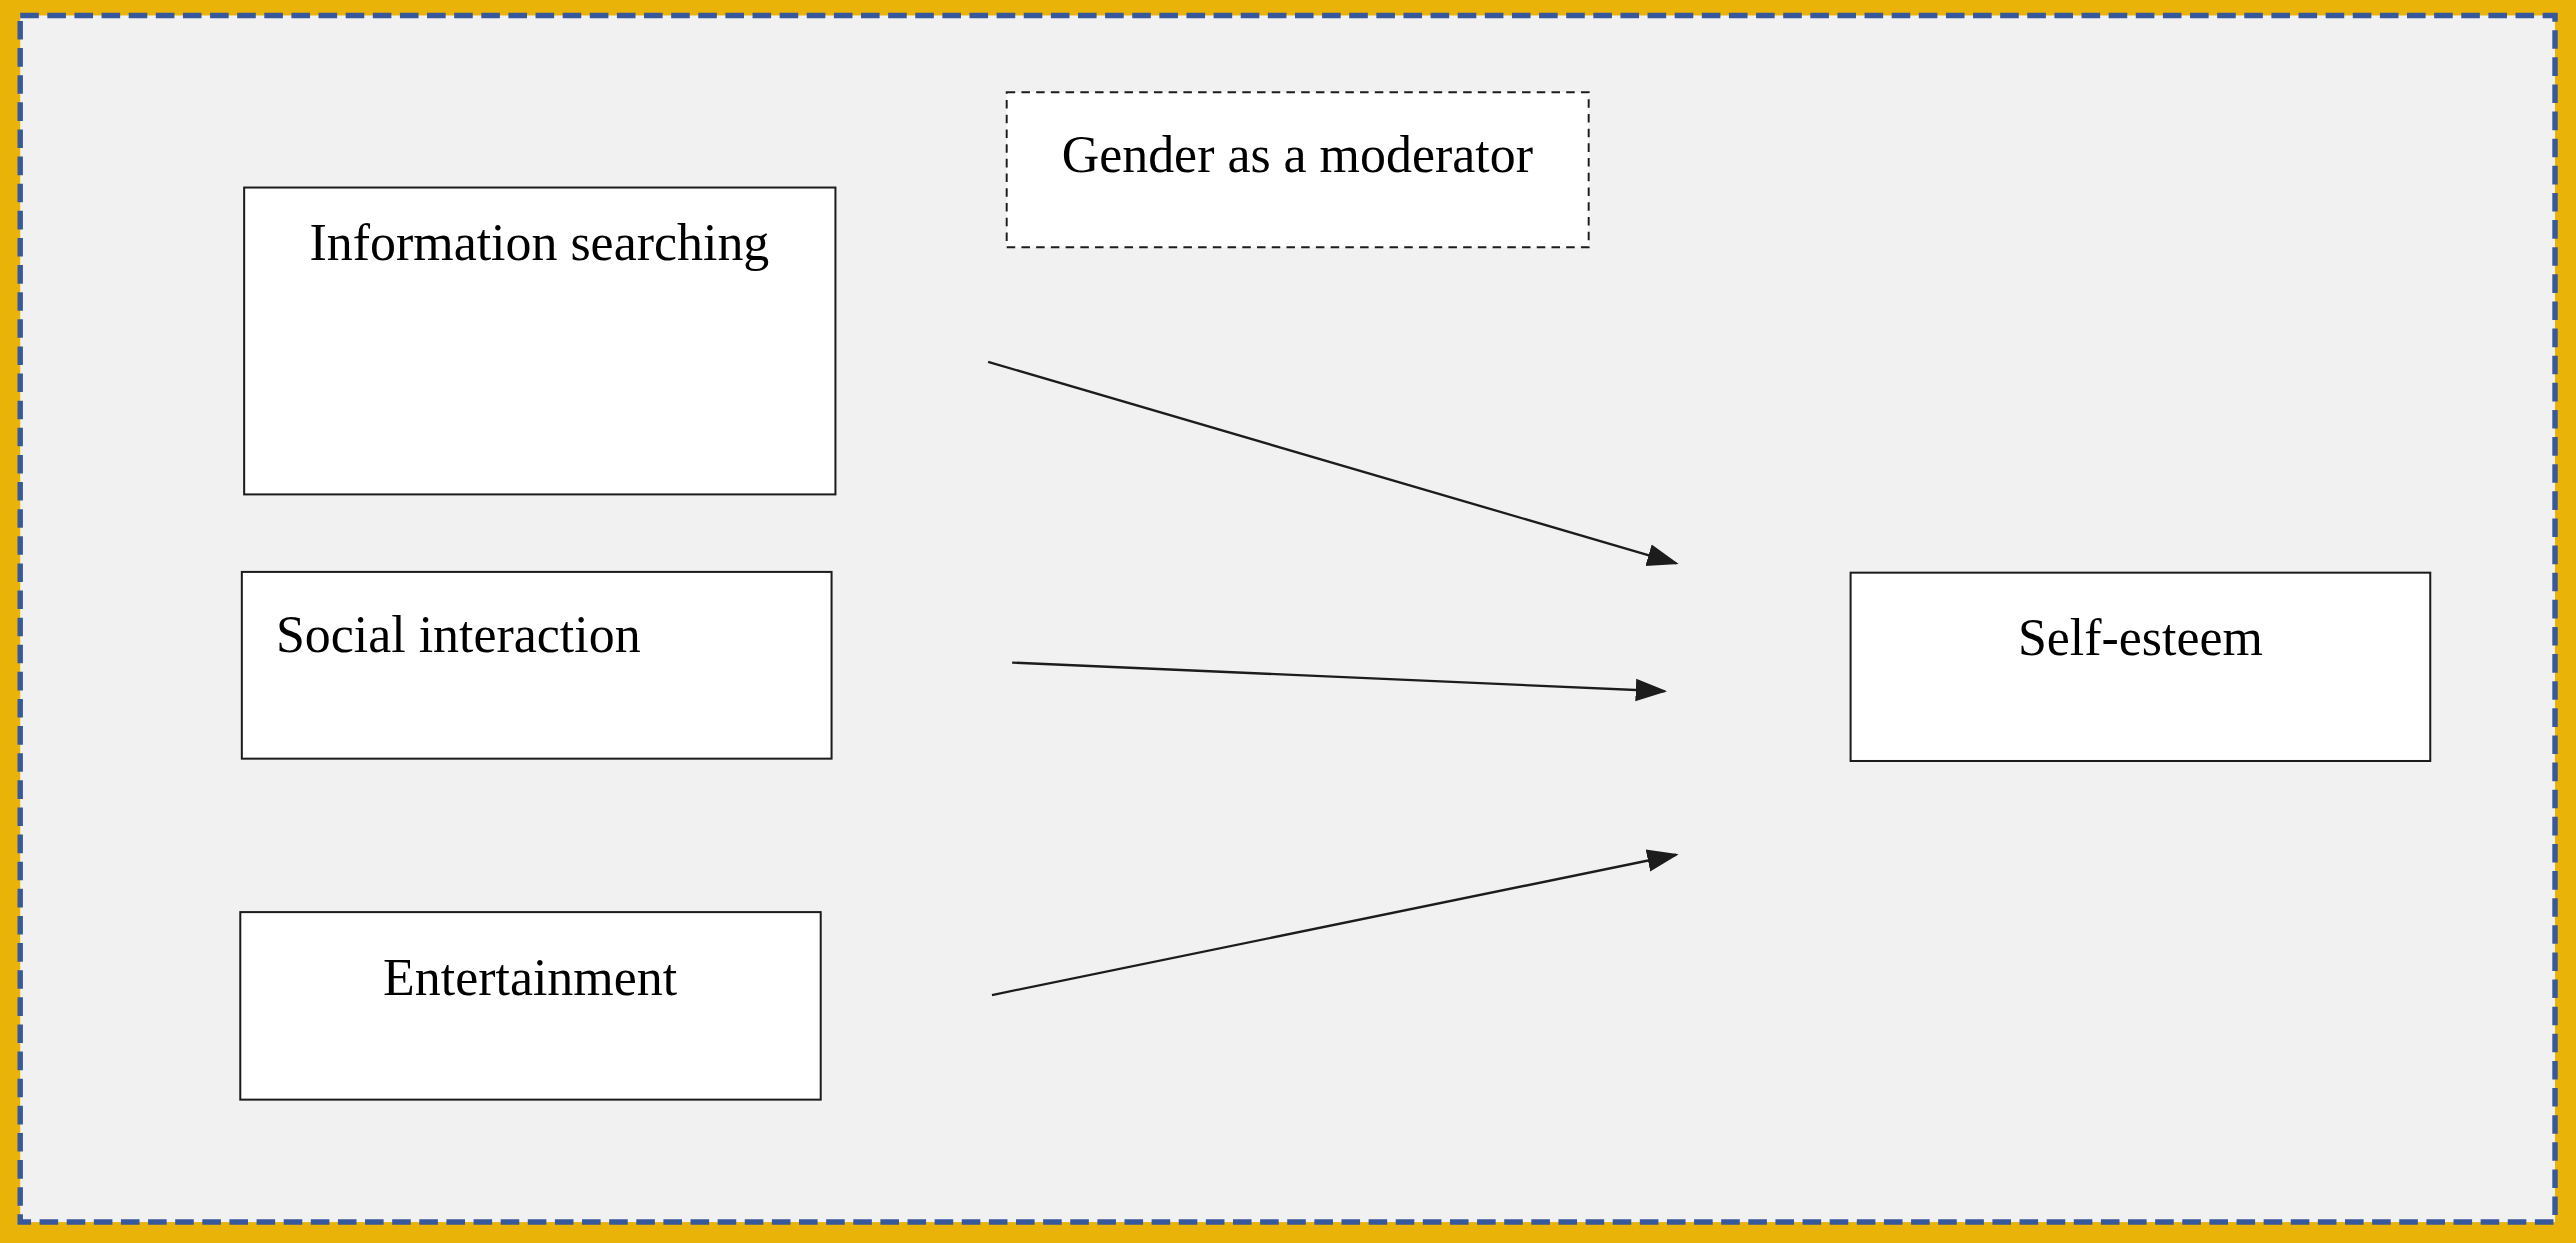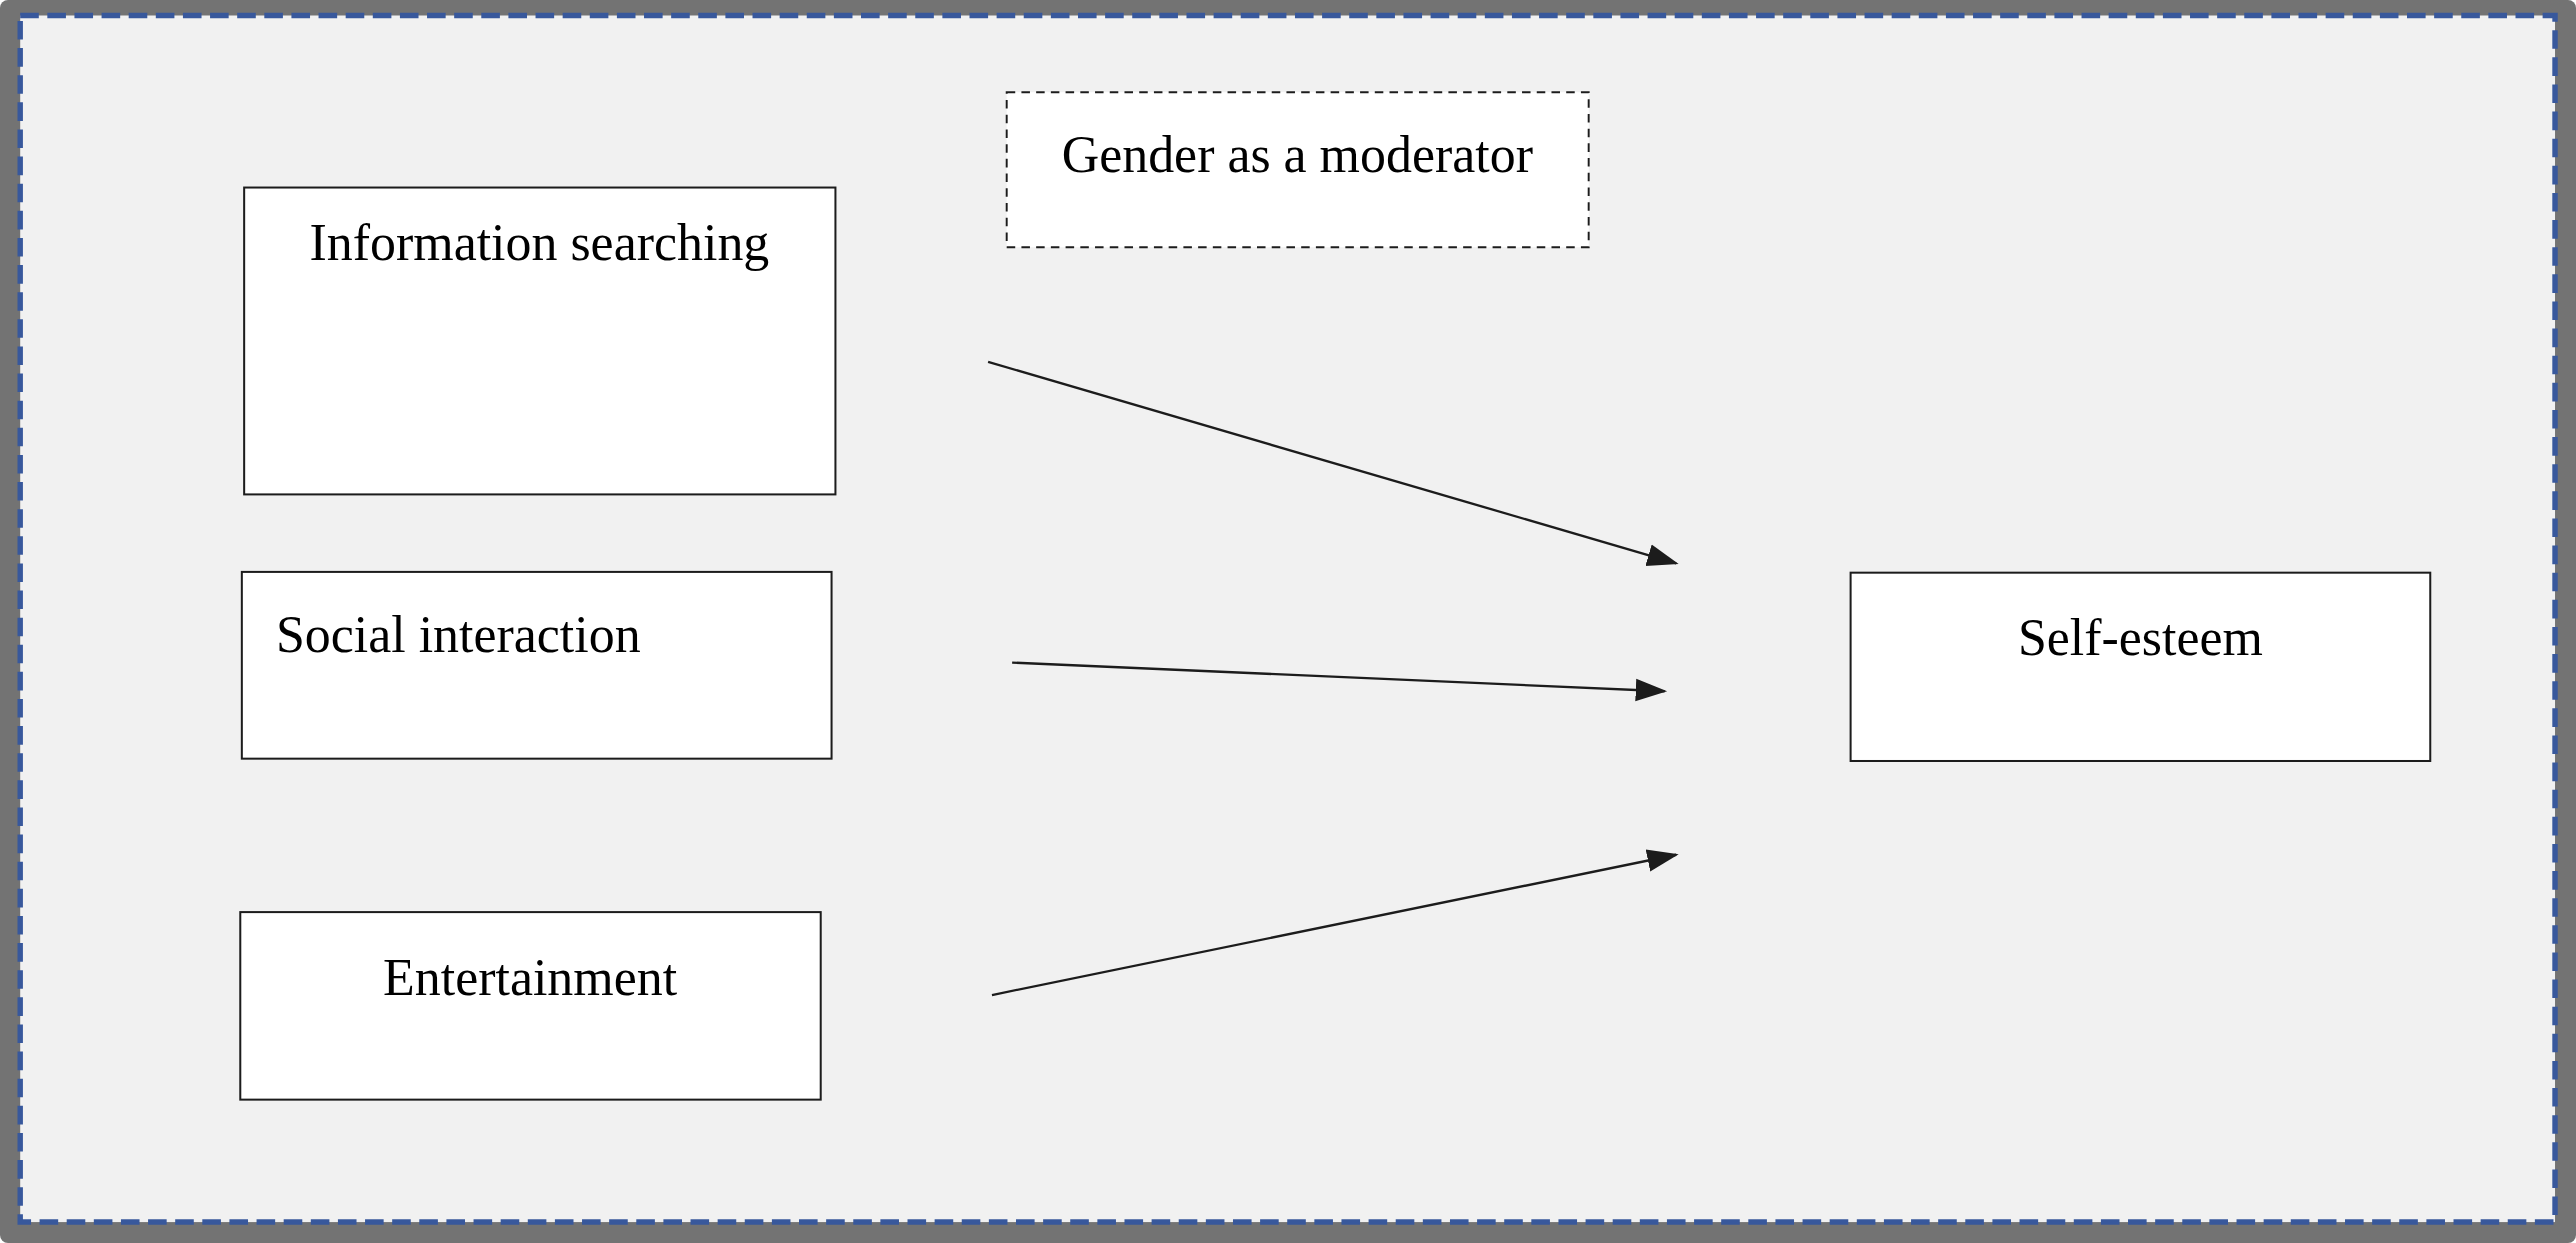--- a/index.html
+++ b/index.html
@@ -8,22 +8,21 @@
     background: #FFFFFF;
     width: 2576px;
     height: 1243px;
     overflow: hidden;
     font-family: "Liberation Serif", "DejaVu Serif", serif;
   }
   .canvas-wrap {
     position: relative;
     width: 2576px;
     height: 1243px;
-    background: #737373;
-    border-radius: 8px;
+    background: #eab308;
   }
   svg { display: block; }
   text {
     font-family: "Liberation Serif", "DejaVu Serif", serif;
     font-size: 67px;
     fill: #000000;
   }
 </style>
 </head>
 <body>

